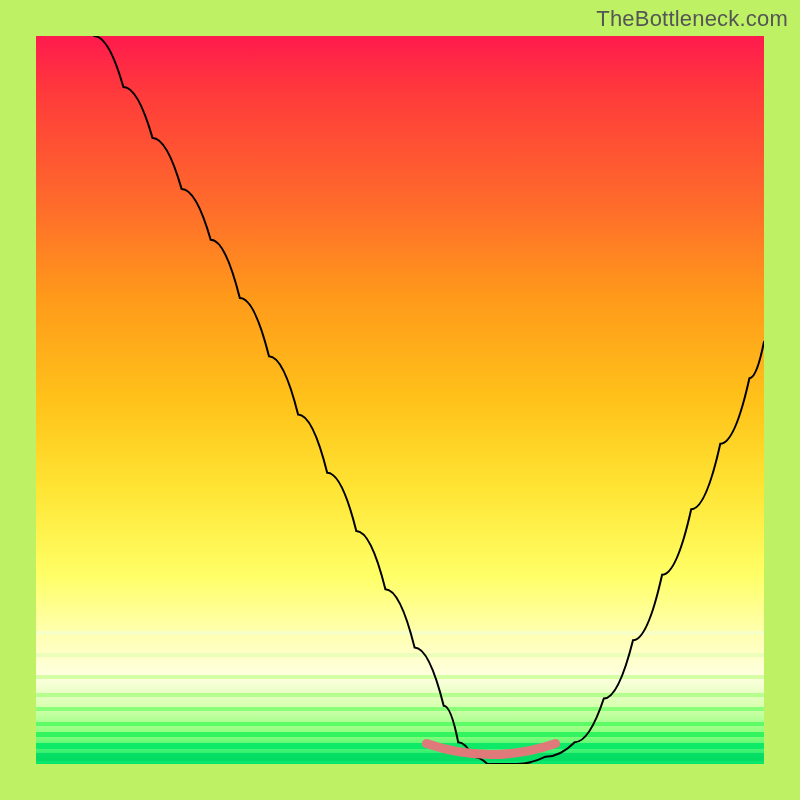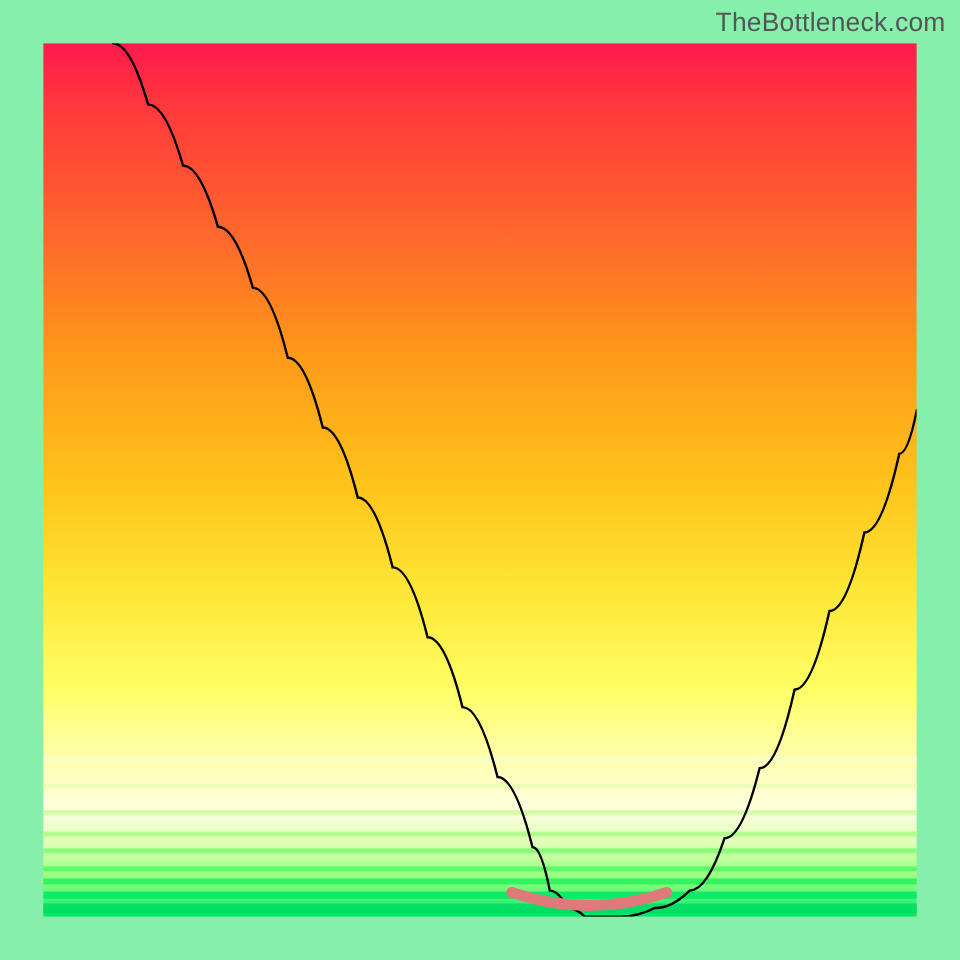--- a/index.html
+++ b/index.html
@@ -7,21 +7,21 @@
     padding: 0;
     width: 800px;
     height: 800px;
     overflow: hidden;
     font-family: Arial, Helvetica, sans-serif;
   }
   .frame {
     position: relative;
     width: 800px;
     height: 800px;
-    background: #86efac;
+    background: #bef264;
   }
   .watermark {
     position: absolute;
     top: 6px;
     right: 12px;
     color: #555;
     font-size: 22px;
     font-weight: 500;
     letter-spacing: 0.2px;
     z-index: 50;

